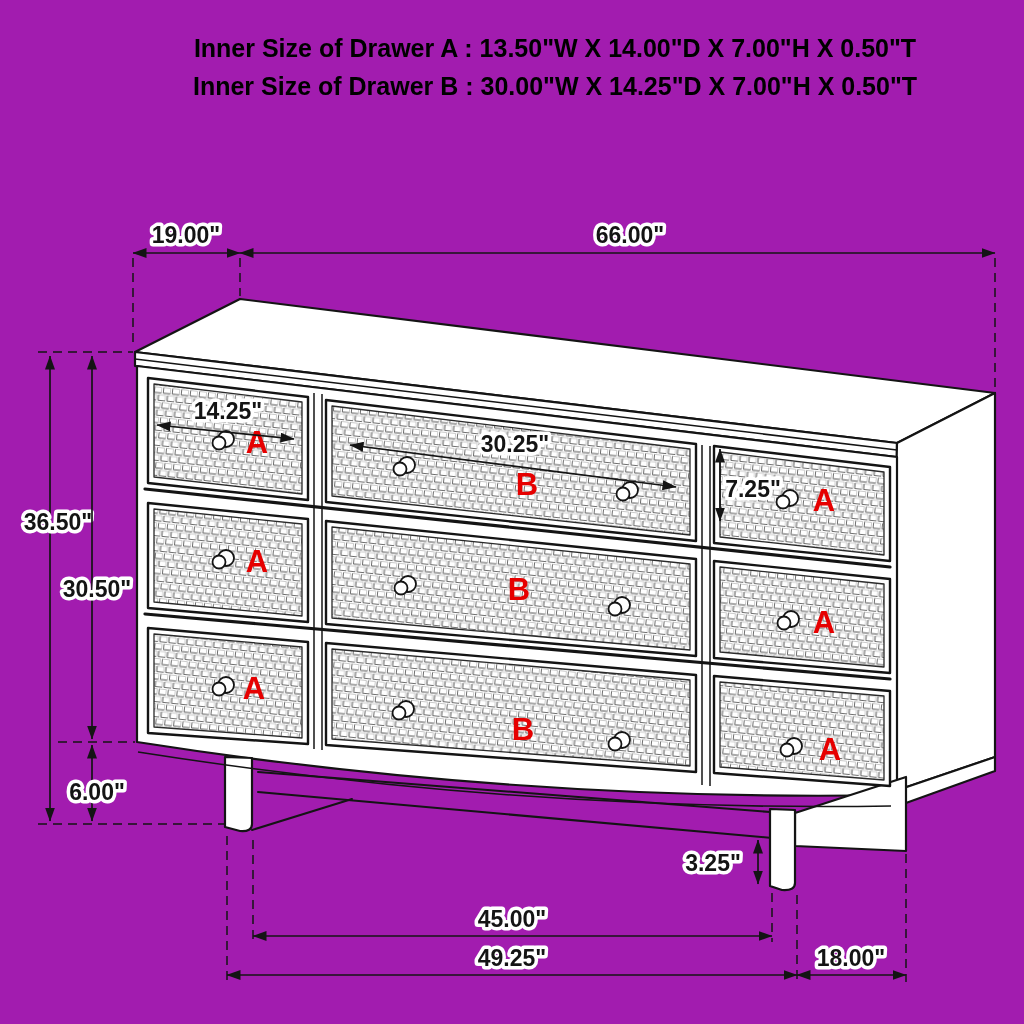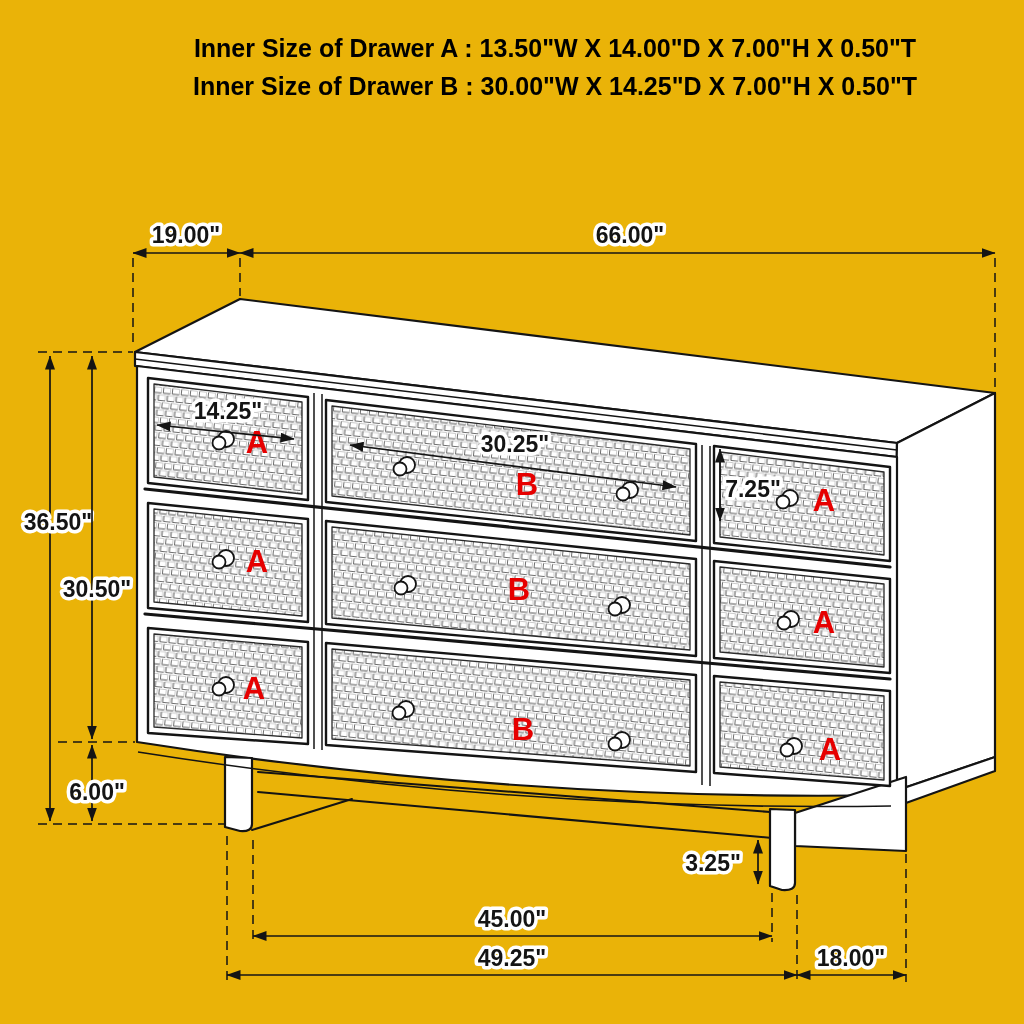--- a/index.html
+++ b/index.html
@@ -1,16 +1,16 @@
 <!DOCTYPE html>
 <html><head>
 <meta charset="utf-8">
 <style>
   html,body{margin:0;padding:0;background:#ffffff;}
-  .canvas{position:relative;width:1024px;height:1024px;background:#eab308;overflow:hidden;}
+  .canvas{position:relative;width:1024px;height:1024px;background:#a21caf;overflow:hidden;}
   svg{display:block;}
   text{font-family:"Liberation Sans",sans-serif;font-weight:bold;}
   .title-text{font-size:25px;fill:#000;text-anchor:middle;}
   .dim-label{font-size:23px;fill:#141414;text-anchor:middle;paint-order:stroke;stroke:#ffffff;stroke-width:7px;stroke-linejoin:round;}
   .red-label{font-size:31px;text-anchor:middle;}
   .fillw{fill:#ffffff;stroke:#141414;stroke-width:2.2;stroke-linejoin:round;}
   .cell{fill:#ffffff;stroke:#141414;stroke-width:2.4;stroke-linejoin:round;}
   .inner{fill:url(#cane);stroke:#2a2a2a;stroke-width:1.3;stroke-linejoin:round;}
   .ln{stroke:#141414;stroke-width:2;fill:none;stroke-linecap:round;stroke-linejoin:round;}
   .thin{stroke:#141414;stroke-width:1.5;fill:none;}

